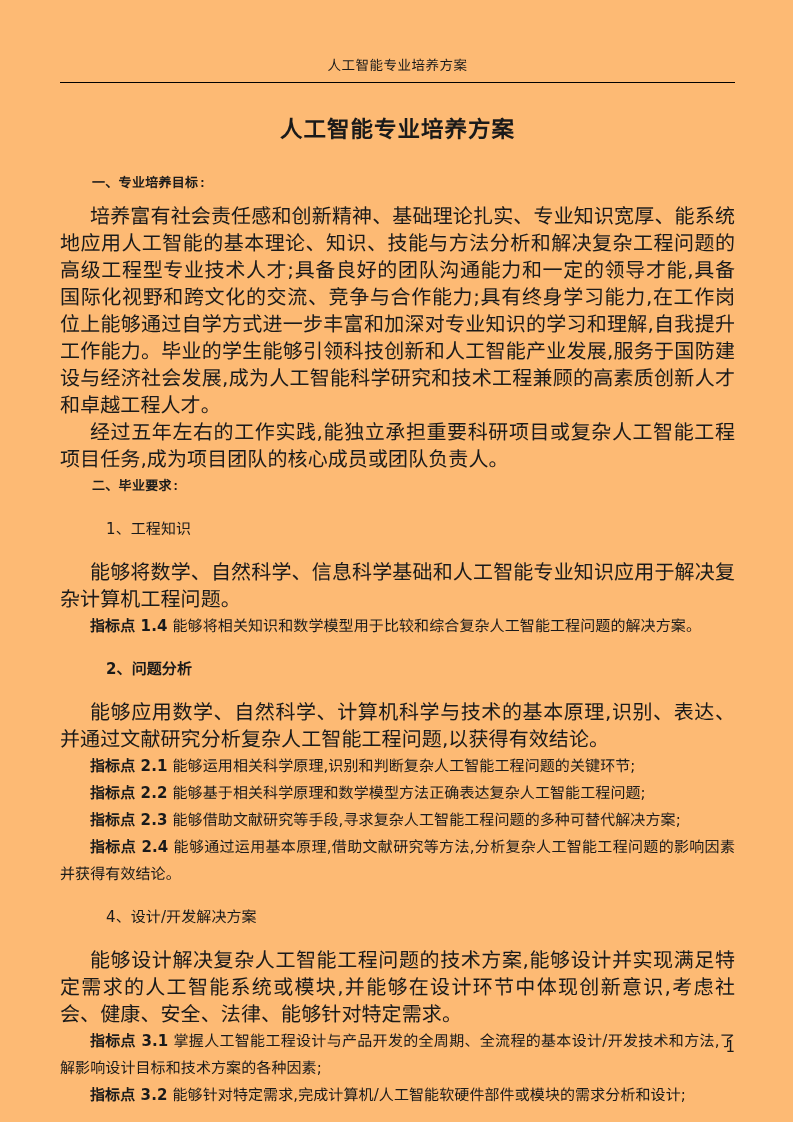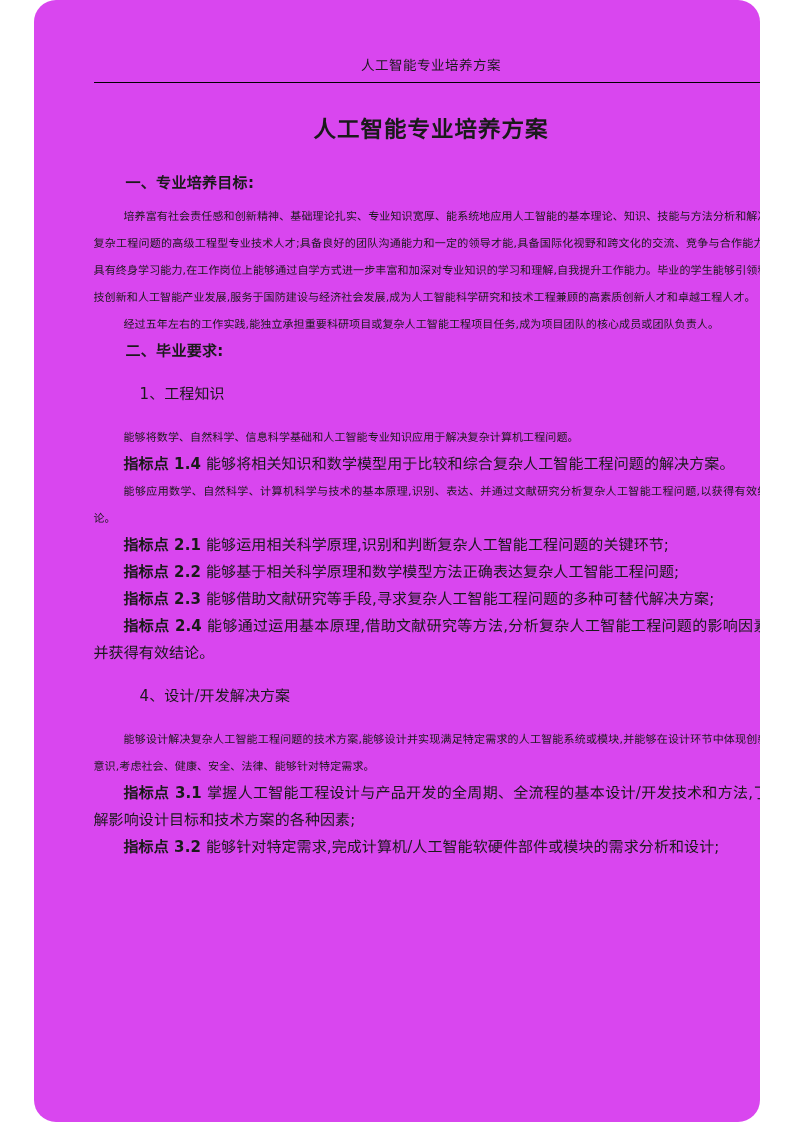--- a/index.html
+++ b/index.html
@@ -7,27 +7,26 @@
     margin: 0;
     padding: 0;
     background: #ffffff;
   }
   body {
     font-family: "DejaVu Sans", "Liberation Sans", sans-serif;
     color: #1a1a1a;
   }
   .page {
     position: relative;
-    width: 726px;
+    width: 793px;
     height: 1122px;
     margin: 0 auto;
-    background: #d946ef;
+    background: #fdba74;
     box-sizing: border-box;
     overflow: hidden;
-    border-radius: 22px;
   }
 
   
   .doc-header {
     position: absolute;
     top: 55px;
     left: 60px;
     width: 675px;
     text-align: center;
   }
@@ -58,30 +57,31 @@
   .doc-title {
     font-size: 22.5px;
     line-height: 34px;
     font-weight: bold;
     text-align: center;
     letter-spacing: 1px;
     margin: 0 0 24px 0;
   }
 
   .section-heading {
-    font-size: 15px;
+    font-size: 13px;
     line-height: 27px;
     font-weight: bold;
     text-indent: 32px;
     margin: 0 0 6px 0;
     letter-spacing: 0.3px;
+    font-family: Liberation Mono, monospace;
   }
 
   p.para {
-    font-size: 11px;
+    font-size: 20px;
     line-height: 27px;
     text-align: justify;
     text-justify: inter-ideograph;
     text-indent: 30px;
     margin: 0;
     letter-spacing: 0.1px;
   }
 
   
   .sub-heading {
@@ -149,20 +149,21 @@
     <div>
       <div class="sub-heading">1、工程知识</div>
       <p class="para">能够将数学、自然科学、信息科学基础和人工智能专业知识应用于解决复杂计算机工程问题。</p>
 
       <p class="indicator">
         <span class="ind-label">指标点 1.4</span><span class="ind-gap"></span><span>能够将相关知识和数学模型用于比较和综合复杂人工智能工程问题的解决方案。</span>
       </p>
     </div>
 
     <div>
+      <div class="sub-heading bold">2、问题分析</div>
       <p class="para">能够应用数学、自然科学、计算机科学与技术的基本原理,识别、表达、并通过文献研究分析复杂人工智能工程问题,以获得有效结论。</p>
 
       <p class="indicator">
         <span class="ind-label">指标点 2.1</span><span class="ind-gap"></span><span>能够运用相关科学原理,识别和判断复杂人工智能工程问题的关键环节;</span>
       </p>
       <p class="indicator">
         <span class="ind-label">指标点 2.2</span><span class="ind-gap"></span><span>能够基于相关科学原理和数学模型方法正确表达复杂人工智能工程问题;</span>
       </p>
       <p class="indicator">
         <span class="ind-label">指标点 2.3</span><span class="ind-gap"></span><span>能够借助文献研究等手段,寻求复杂人工智能工程问题的多种可替代解决方案;</span>

